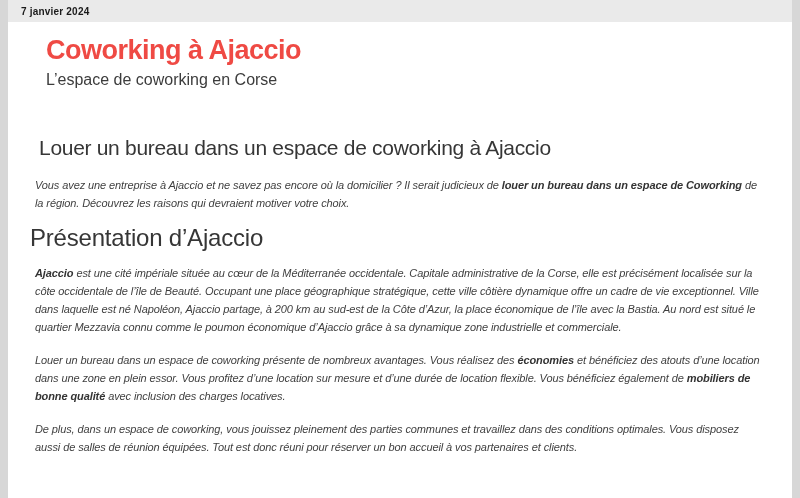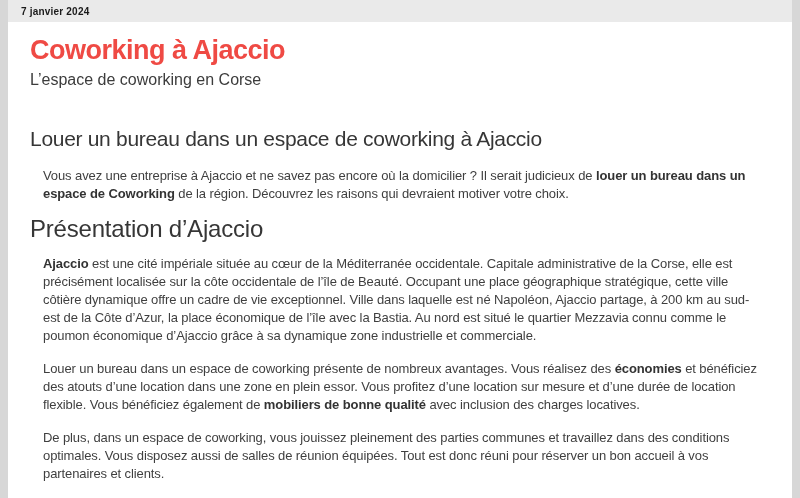--- a/index.html
+++ b/index.html
@@ -25,21 +25,21 @@
     align-items: center;
     padding: 0 13px;
   }
   .topbar .date {
     font-size: 10px;
     font-weight: 700;
     color: #1a1a1a;
     letter-spacing: 0.2px;
   }
   
-  .site-header { background: #fff; padding: 13px 22px 18px; }
+  .site-header { background: #fff; padding: 13px 22px 18px; margin-left: 16px; }
   .site-title {
     margin: 0;
     font-size: 27px;
     font-weight: 700;
     letter-spacing: -0.5px;
     line-height: 1.15;
     color: #ef4a44;
     cursor: pointer;
   }
   .tagline {
@@ -71,41 +71,42 @@
     display: flex;
     align-items: center;
     justify-content: center;
     width: 18px;
     height: 18px;
     cursor: pointer;
   }
   
   .content { padding: 19px 22px 6px; background: #fff; }
   .post-title {
-    margin: 0;
+    margin: 9px;
     font-size: 21px;
     font-weight: 400;
     letter-spacing: -0.3px;
     line-height: 26px;
     color: #363636;
   }
   .section-heading {
     margin: 14px 0 10px;
     font-size: 24px;
     font-weight: 400;
     letter-spacing: -0.2px;
     line-height: 22px;
     color: #363636;
   }
   .para {
-    margin: 15px 13px;
-    font-size: 13px;
+    margin: 15px 5px;
+    font-size: 11px;
     line-height: 18px;
     letter-spacing: -0.1px;
     color: #3f3f3f;
+    font-style: italic;
   }
   .para b { font-weight: 700; color: #333333; }
 </style>
 </head>
 <body>
 
 <div class="page">
 
   <div class="topbar">
     <span class="date">7 janvier 2024</span>

